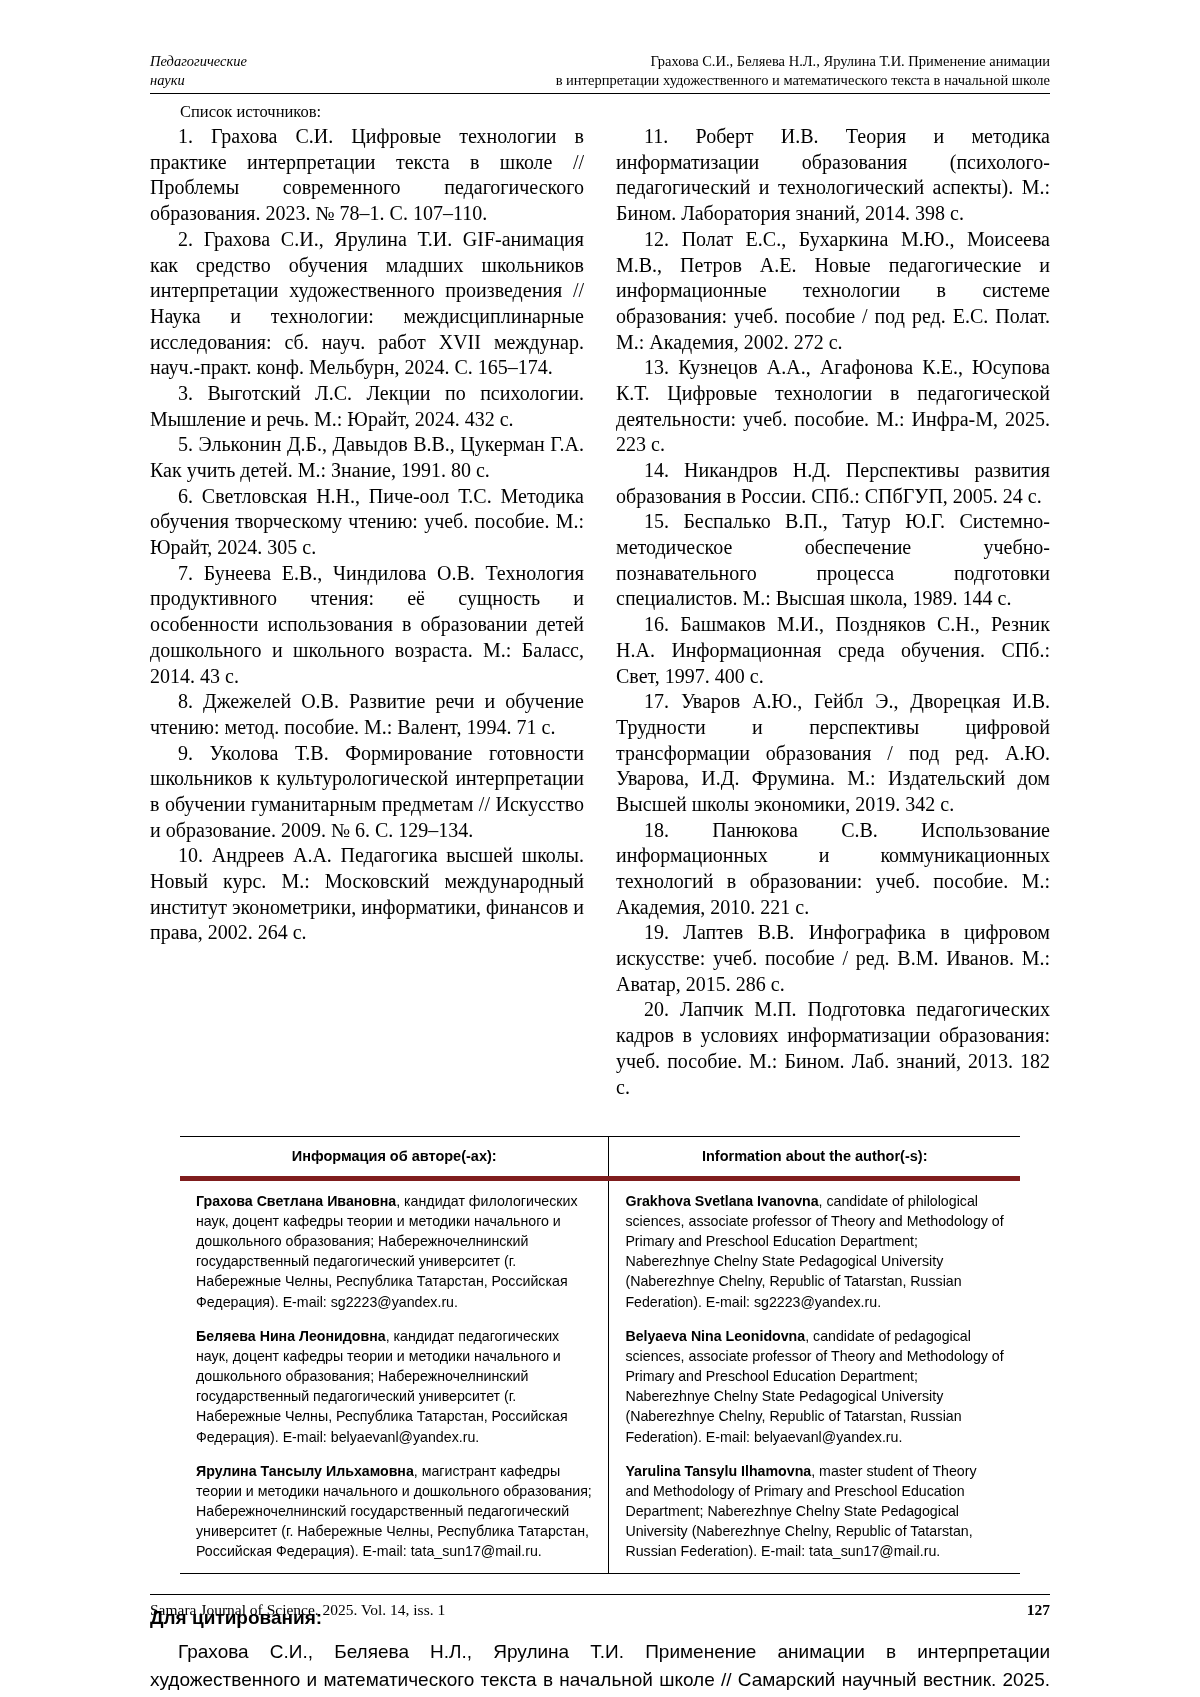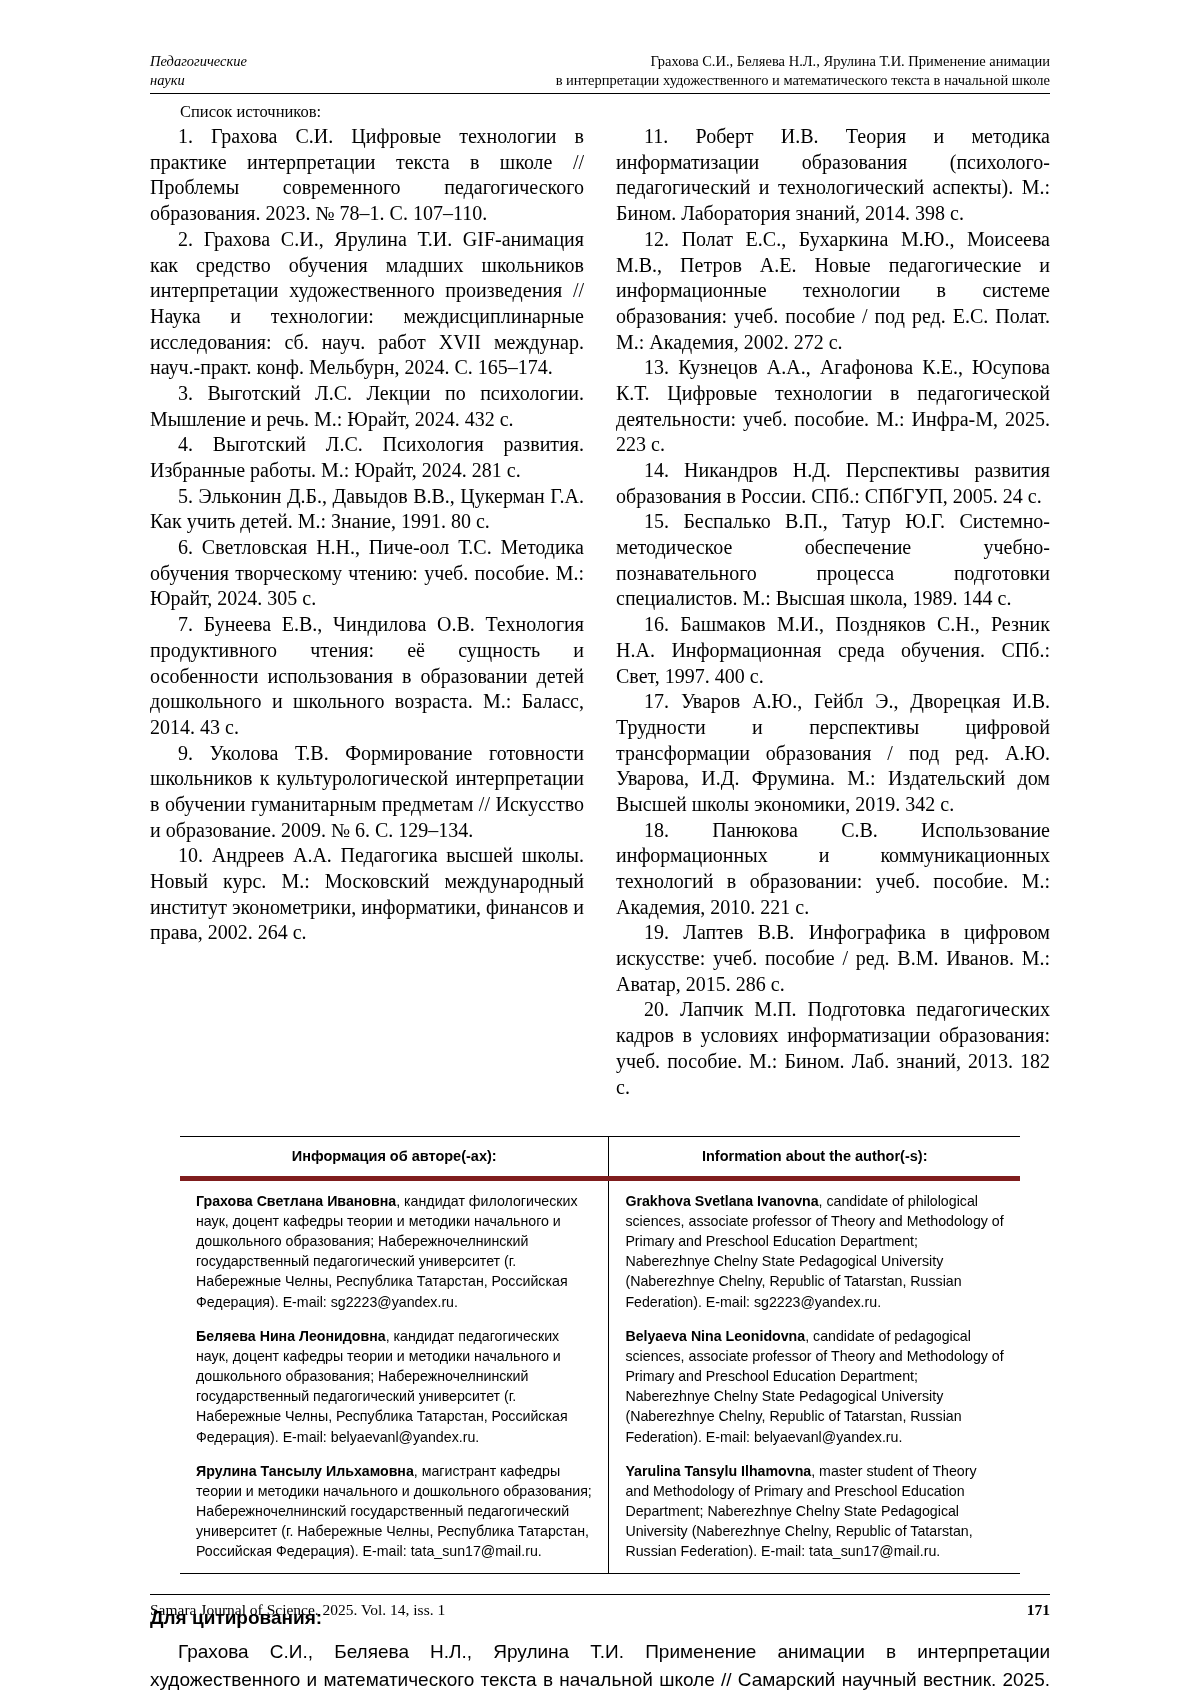--- a/index.html
+++ b/index.html
@@ -62,24 +62,24 @@
     </div>
     <div class="rule-top"></div>
 
     <div class="refs-title">Список источников:</div>
 
     <div class="cols">
       <div class="col left">
         <p class="ref">1. Грахова С.И. Цифровые технологии в практике интерпретации текста в школе // Проблемы современного педагогического образования. 2023. № 78–1. С. 107–110.</p>
         <p class="ref">2. Грахова С.И., Ярулина Т.И. GIF-анимация как средство обучения младших школьников интерпретации художественного произведения // Наука и технологии: междисциплинарные исследования: сб. науч. работ XVII междунар. науч.-практ. конф. Мельбурн, 2024. С. 165–174.</p>
         <p class="ref">3. Выготский Л.С. Лекции по психологии. Мышление и речь. М.: Юрайт, 2024. 432 с.</p>
-        <p class="ref">4. Выготский Л.С. Психология развития. Избранные работы. М.: Юрайт, 2024. 281 с.</p>
         <p class="ref">5. Эльконин Д.Б., Давыдов В.В., Цукерман Г.А. Как учить детей. М.: Знание, 1991. 80 с.</p>
         <p class="ref">6. Светловская Н.Н., Пиче-оол Т.С. Методика обучения творческому чтению: учеб. пособие. М.: Юрайт, 2024. 305 с.</p>
         <p class="ref">7. Бунеева Е.В., Чиндилова О.В. Технология продуктивного чтения: её сущность и особенности использования в образовании детей дошкольного и школьного возраста. М.: Баласс, 2014. 43 с.</p>
+        <p class="ref">8. Джежелей О.В. Развитие речи и обучение чтению: метод. пособие. М.: Валент, 1994. 71 с.</p>
         <p class="ref">9. Уколова Т.В. Формирование готовности школьников к культурологической интерпретации в обучении гуманитарным предметам // Искусство и образование. 2009. № 6. С. 129–134.</p>
         <p class="ref">10. Андреев А.А. Педагогика высшей школы. Новый курс. М.: Московский международный институт эконометрики, информатики, финансов и права, 2002. 264 с.</p>
       </div>
       <div class="col right">
         <p class="ref">11. Роберт И.В. Теория и методика информатизации образования (психолого-педагогический и технологический аспекты). М.: Бином. Лаборатория знаний, 2014. 398 с.</p>
         <p class="ref">12. Полат Е.С., Бухаркина М.Ю., Моисеева М.В., Петров А.Е. Новые педагогические и информационные технологии в системе образования: учеб. пособие / под ред. Е.С. Полат. М.: Академия, 2002. 272 с.</p>
         <p class="ref">13. Кузнецов А.А., Агафонова К.Е., Юсупова К.Т. Цифровые технологии в педагогической деятельности: учеб. пособие. М.: Инфра-М, 2025. 223 с.</p>
         <p class="ref">14. Никандров Н.Д. Перспективы развития образования в России. СПб.: СПбГУП, 2005. 24 с.</p>
         <p class="ref">15. Беспалько В.П., Татур Ю.Г. Системно-методическое обеспечение учебно-познавательного процесса подготовки специалистов. М.: Высшая школа, 1989. 144 с.</p>
         <p class="ref">16. Башмаков М.И., Поздняков С.Н., Резник Н.А. Информационная среда обучения. СПб.: Свет, 1997. 400 с.</p>
@@ -127,16 +127,16 @@
       <div class="lbl">Для цитирования:</div>
       <div class="body">Грахова С.И., Беляева Н.Л., Ярулина Т.И. Применение анимации в интерпретации художественного и математического текста в начальной школе // Самарский научный вестник. 2025. Т. 14, № 1. С. 122–127. DOI: 10.55355/snv2025141303.</div>
     </div>
 
   </div>
 
   <div class="footer">
     <div class="rule-bot"></div>
     <div class="footline">
       <div class="f-left">Samara Journal of Science. 2025. Vol. 14, iss. 1</div>
-      <div class="f-right">171</div>
+      <div class="f-right">127</div>
     </div>
   </div>
 </div>
 
 </body></html>

